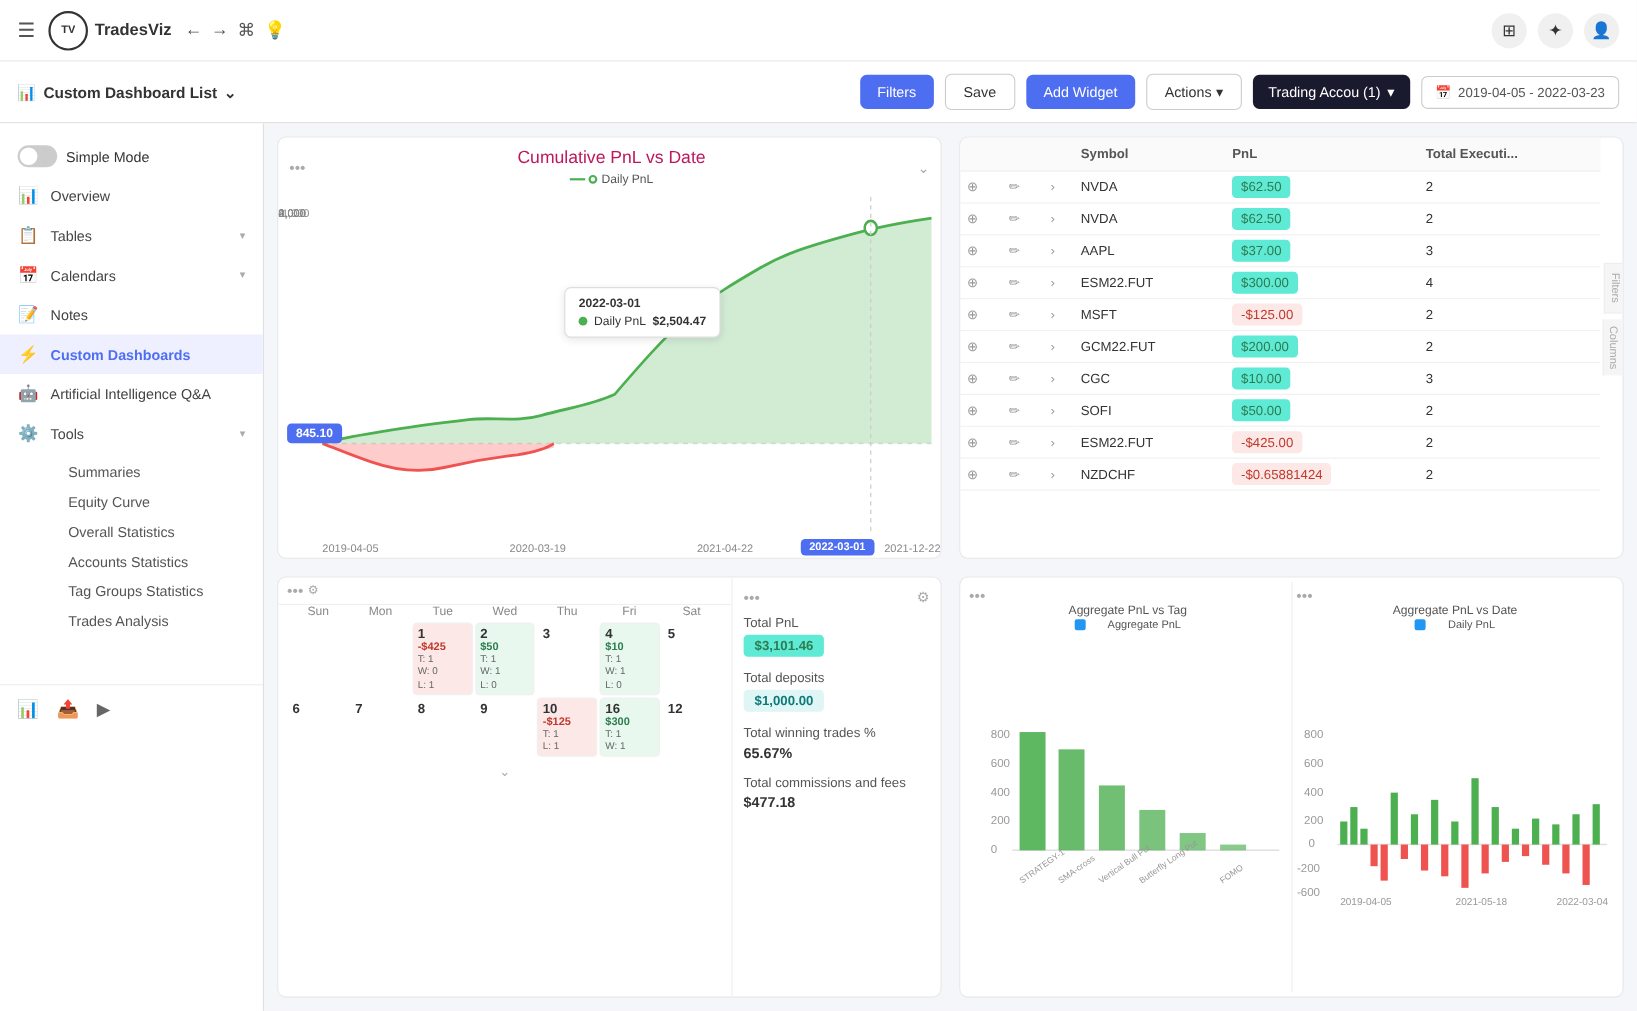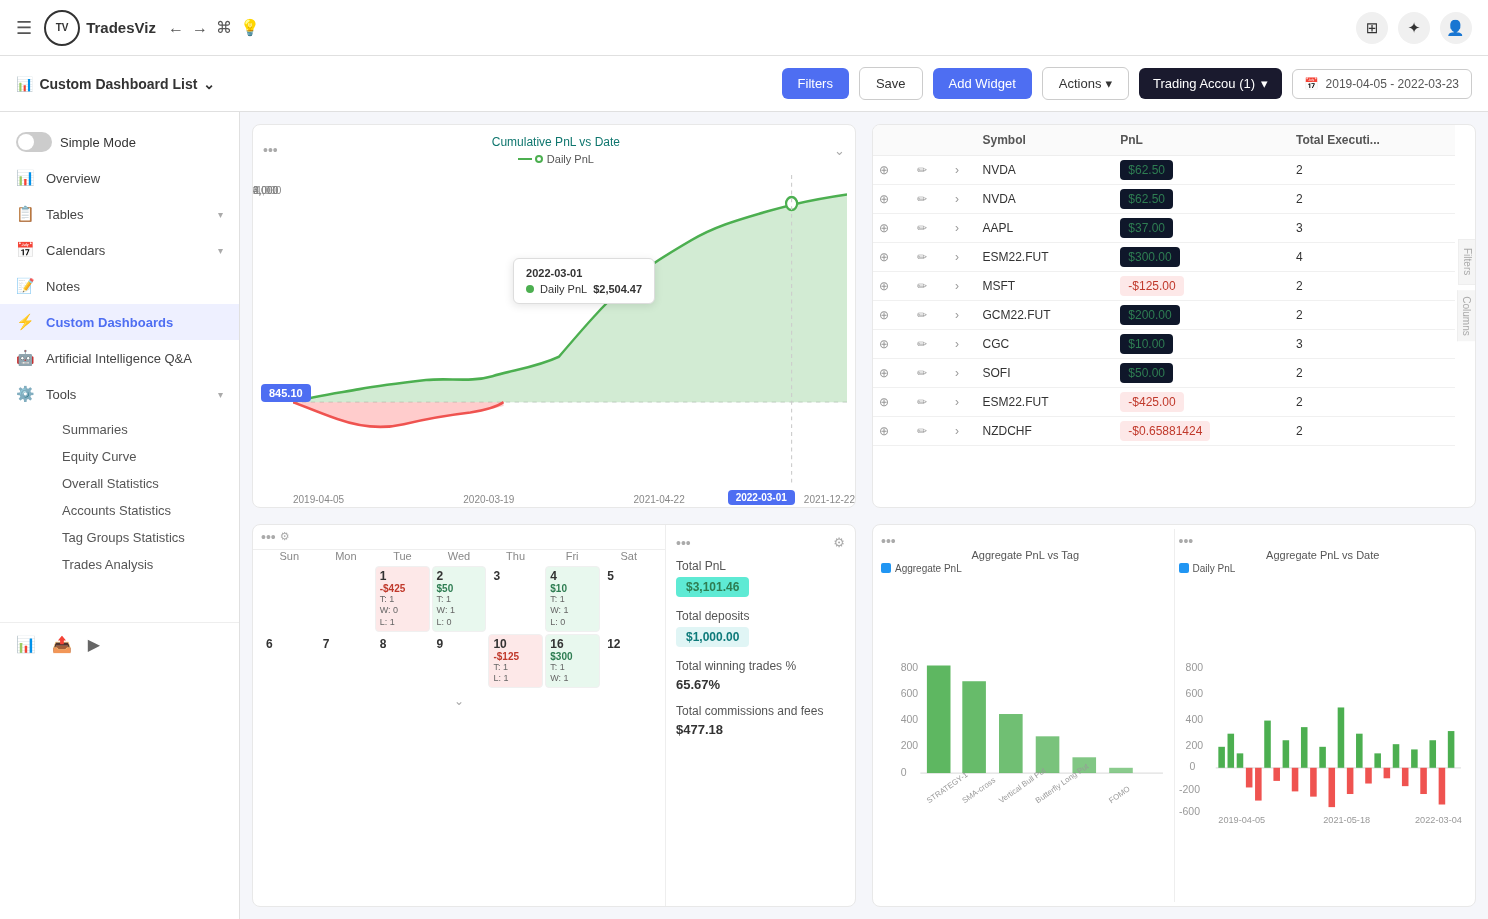--- a/index.html
+++ b/index.html
@@ -45,27 +45,27 @@
     .sidebar-bottom { border-top: 1px solid #eee; padding: 12px 16px; display: flex; gap: 16px; margin-top: auto; }
     .sidebar-bottom-icon { font-size: 16px; cursor: pointer; color: #666; }
 
     
     .widget { background: #fff; border: 1px solid #e8e8e8; border-radius: 8px; margin: 8px; overflow: hidden; position: relative; }
     .widget-header { padding: 6px 10px; display: flex; align-items: center; gap: 6px; }
     .widget-dots { color: #aaa; font-size: 14px; }
 
     
     .chart-widget { display: flex; flex-direction: column; }
-    .chart-title { text-align: center; font-size: 12px; color: #0f766e; margin: 4px 0; }
+    .chart-title { text-align: center; font-size: 16px; color: #be185d; margin: 4px 0; }
     .chart-legend { text-align: center; font-size: 11px; color: #555; margin-bottom: 4px; display: flex; align-items: center; justify-content: center; gap: 4px; }
     .chart-area { flex: 1; position: relative; overflow: hidden; }
     .trade-table { width: 100%; border-collapse: collapse; font-size: 12px; }
     .trade-table th { background: #fafafa; padding: 8px 6px; text-align: left; border-bottom: 1px solid #eee; font-weight: 600; color: #555; white-space: nowrap; }
     .trade-table td { padding: 7px 6px; border-bottom: 1px solid #f0f0f0; white-space: nowrap; }
-    .pnl-green { background: #0f172a; color: #2e7d52; padding: 3px 8px; border-radius: 4px; font-weight: 500; }
+    .pnl-green { background: #5eead4; color: #2e7d52; padding: 3px 8px; border-radius: 4px; font-weight: 500; }
     .pnl-red { background: #fde8e8; color: #c0392b; padding: 3px 8px; border-radius: 4px; font-weight: 500; }
     .table-icon { cursor: pointer; color: #999; font-size: 12px; }
     .col-toggle { writing-mode: vertical-rl; font-size: 10px; color: #aaa; cursor: pointer; position: absolute; right: 0; top: 50%; transform: translateY(-50%); background: #f5f5f5; padding: 6px 3px; border-left: 1px solid #eee; }
 
     
     .cal-header { display: flex; align-items: center; justify-content: space-between; padding: 8px 12px; }
     .cal-today-btn { border: 1px solid #ccc; background: #fff; border-radius: 4px; padding: 4px 10px; cursor: pointer; font-size: 12px; }
     .cal-month { font-size: 15px; font-weight: 600; }
     .cal-nav { display: flex; gap: 4px; }
     .cal-nav-btn { border: 1px solid #ccc; background: #fff; width: 26px; height: 26px; border-radius: 4px; cursor: pointer; display: flex; align-items: center; justify-content: center; font-size: 12px; }
@@ -82,21 +82,21 @@
     .cal-meta { font-size: 9px; color: #666; line-height: 1.3; }
 
     
     .stat-block { margin-bottom: 12px; }
     .stat-label { font-size: 12px; color: #555; margin-bottom: 4px; font-weight: 500; }
     .stat-value { font-size: 13px; font-weight: 600; }
     .stat-badge { display: inline-block; padding: 3px 10px; border-radius: 4px; font-size: 12px; font-weight: 600; }
     .stat-badge.green { background: #5eead4; color: #2e7d52; }
     .stat-badge.teal { background: #e0f5f5; color: #0d7a7a; }
     .mini-chart-title { font-size: 11px; text-align: center; color: #555; margin-bottom: 2px; }
-    .mini-chart-legend { display: flex; align-items: center; justify-content: flex-start; gap: 4px; font-size: 10px; color: #555; margin-bottom: 8px; }
+    .mini-chart-legend { display: flex; align-items: center; justify-content: center; gap: 20px; font-size: 10px; color: #555; margin-bottom: 8px; }
     .legend-dot { width: 10px; height: 10px; border-radius: 2px; display: inline-block; }
 
     
     ::-webkit-scrollbar { width: 6px; height: 6px; }
     ::-webkit-scrollbar-track { background: #f5f5f5; }
     ::-webkit-scrollbar-thumb { background: #ccc; border-radius: 3px; }
 
     .filters-side { writing-mode: vertical-rl; font-size: 10px; color: #aaa; cursor: pointer; position: absolute; right: -1px; top: 30%; background: #f5f5f5; padding: 8px 3px; border-left: 1px solid #eee; border-top: 1px solid #eee; border-bottom: 1px solid #eee; z-index: 10; }
 
     .tooltip-box { position: absolute; background: #fff; border: 1px solid #ddd; border-radius: 6px; padding: 8px 12px; font-size: 11px; box-shadow: 0 2px 8px rgba(0,0,0,0.1); pointer-events: none; }

